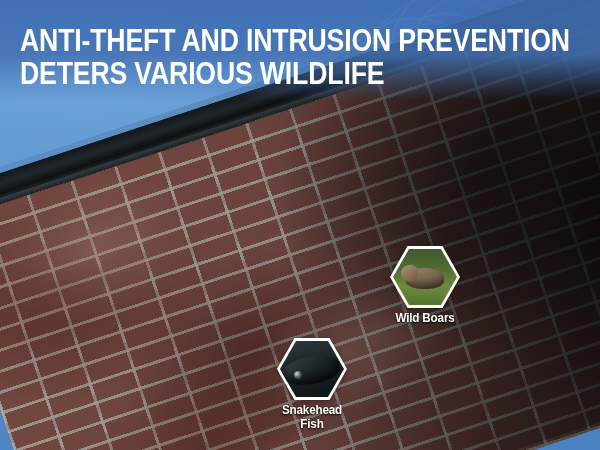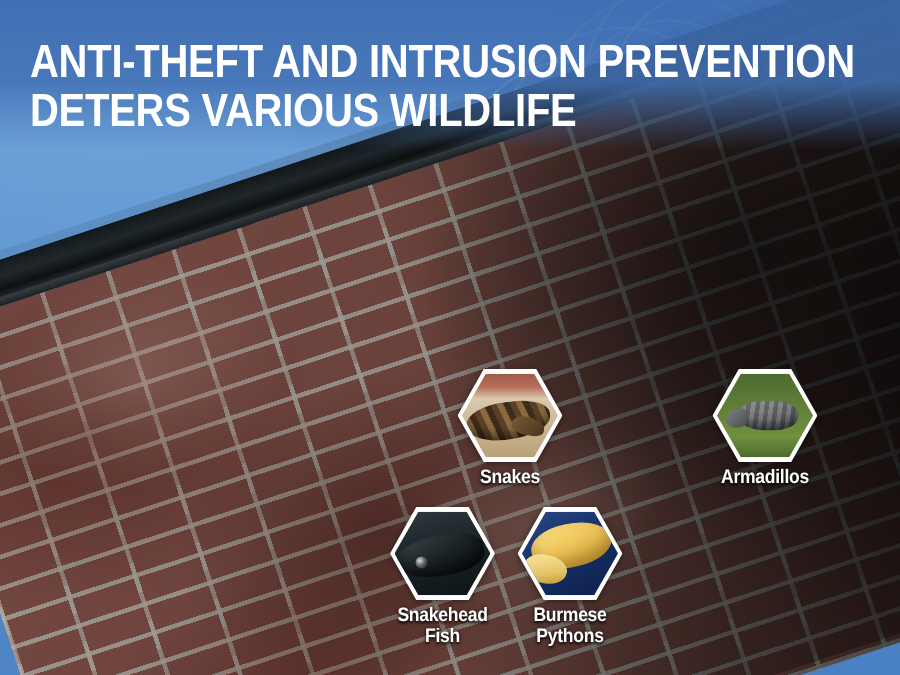--- a/index.html
+++ b/index.html
@@ -472,66 +472,43 @@
     </div>
     <div class="wall-shade"></div>
   </div>
 
   <div class="title-band"></div>
   <div class="title">
     <span>ANTI-THEFT AND INTRUSION PREVENTION</span>
     <span class="l2">DETERS VARIOUS WILDLIFE</span>
   </div>
 
-  <div class="badge" style="left:304px; top:246px;">
+
+  <div class="badge" style="left:389px; top:246px;">
     <div class="hexwrap">
       <div class="hex-outer"></div>
       <div class="hex-inner">
-        <div class="hex-photo ph ph-snakes"></div>
+        <div class="hex-photo ph ph-boars"></div>
       </div>
     </div>
     <div class="badge-label">
-      <span>Snakes</span>
+      <span>Wild Boars</span>
     </div>
   </div>
 
 
-  <div class="badge" style="left:474px; top:246px;">
-    <div class="hexwrap">
-      <div class="hex-outer"></div>
-      <div class="hex-inner">
-        <div class="hex-photo ph ph-armadillos"></div>
-      </div>
-    </div>
-    <div class="badge-label">
-      <span>Armadillos</span>
-    </div>
-  </div>
-
-  <div class="badge" style="left:259px; top:338px;">
+  <div class="badge" style="left:276px; top:338px;">
     <div class="hexwrap">
       <div class="hex-outer"></div>
       <div class="hex-inner">
         <div class="hex-photo ph ph-snakehead"></div>
       </div>
     </div>
     <div class="badge-label">
       <span>Snakehead</span><br>
       <span>Fish</span>
     </div>
   </div>
 
-  <div class="badge" style="left:344px; top:338px;">
-    <div class="hexwrap">
-      <div class="hex-outer"></div>
-      <div class="hex-inner">
-        <div class="hex-photo ph ph-pythons"></div>
-      </div>
-    </div>
-    <div class="badge-label">
-      <span>Burmese</span><br>
-      <span>Pythons</span>
-    </div>
-  </div>
 
 
 
 </div>
 
 </body></html>

